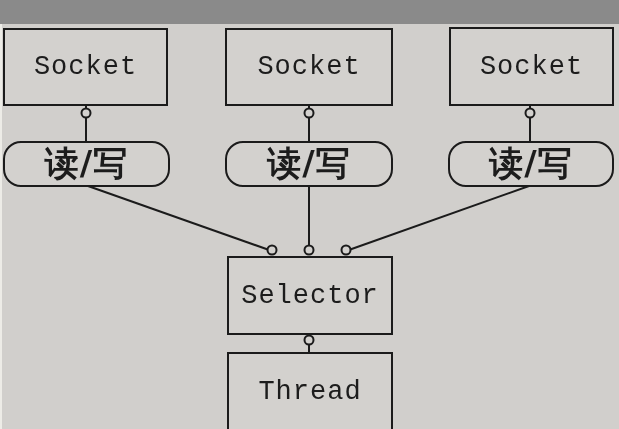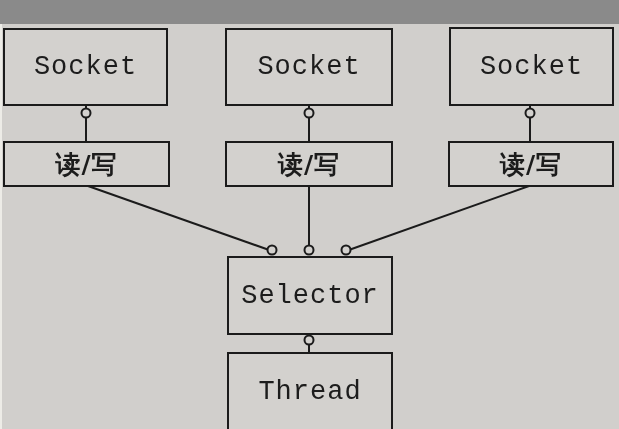--- a/index.html
+++ b/index.html
@@ -34,23 +34,24 @@
     z-index: 2;
   }
   .mono {
     font-family: "Liberation Mono", "DejaVu Sans Mono", monospace;
     font-size: 27px;
     letter-spacing: 1px;
     font-weight: 500;
   }
   .cjk {
     font-family: "DejaVu Serif", "Liberation Serif", serif;
-    font-size: 25px;
+    font-size: 34px;
     font-weight: 700;
     letter-spacing: 1px;
+    border-radius: 18px;
   }
   #n-socket1 { left: 3px;   top: 4px;   width: 165px; height: 78px; }
   #n-socket2 { left: 225px; top: 4px;   width: 168px; height: 78px; }
   #n-socket3 { left: 449px; top: 3px;   width: 165px; height: 79px; }
   #n-rw1     { left: 3px;   top: 117px; width: 167px; height: 46px; }
   #n-rw2     { left: 225px; top: 117px; width: 168px; height: 46px; }
   #n-rw3     { left: 448px; top: 117px; width: 166px; height: 46px; }
   #n-selector{ left: 227px; top: 232px; width: 166px; height: 79px; }
   #n-thread  { left: 227px; top: 328px; width: 166px; height: 80px; }
   .watermark {

